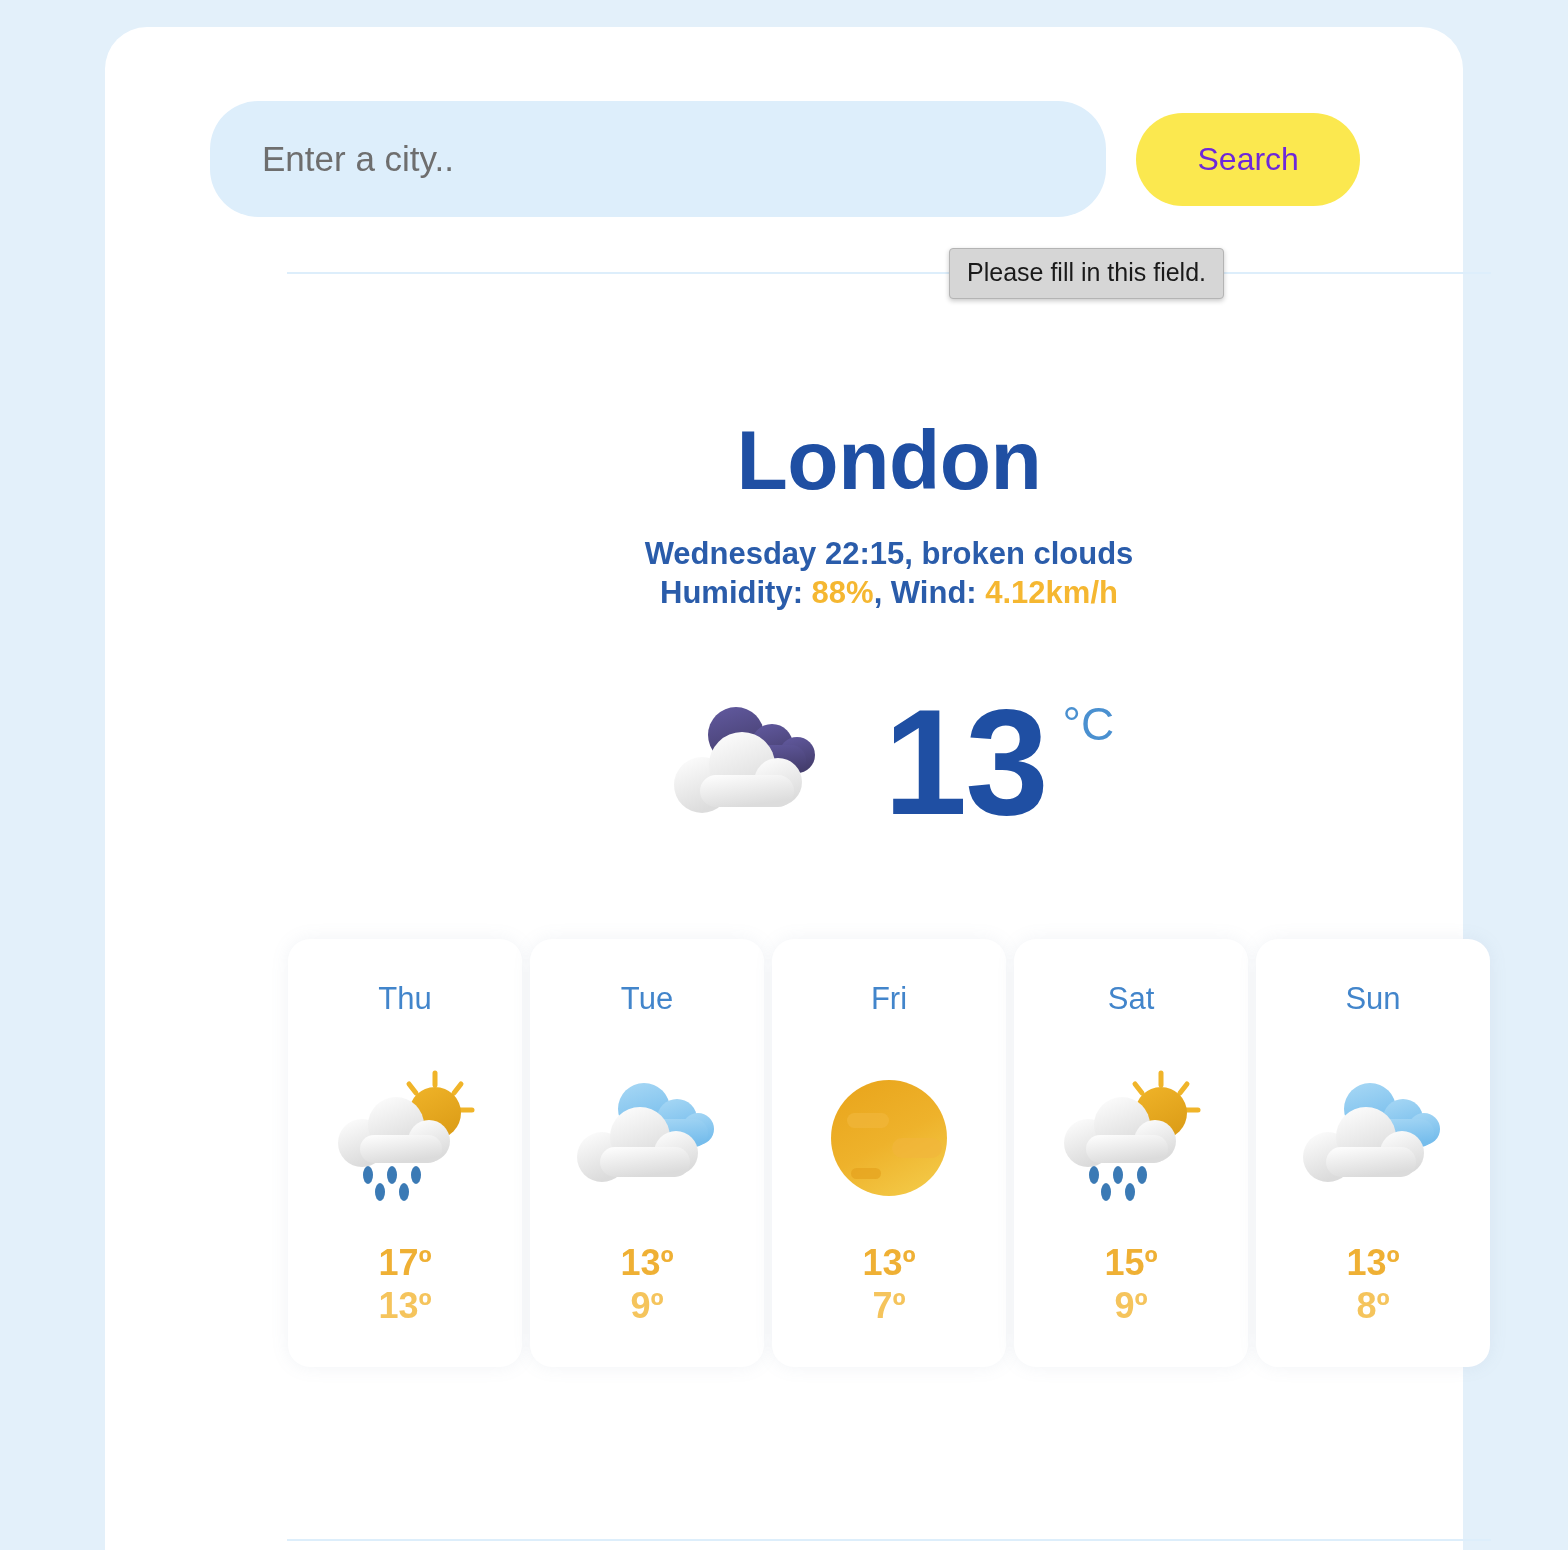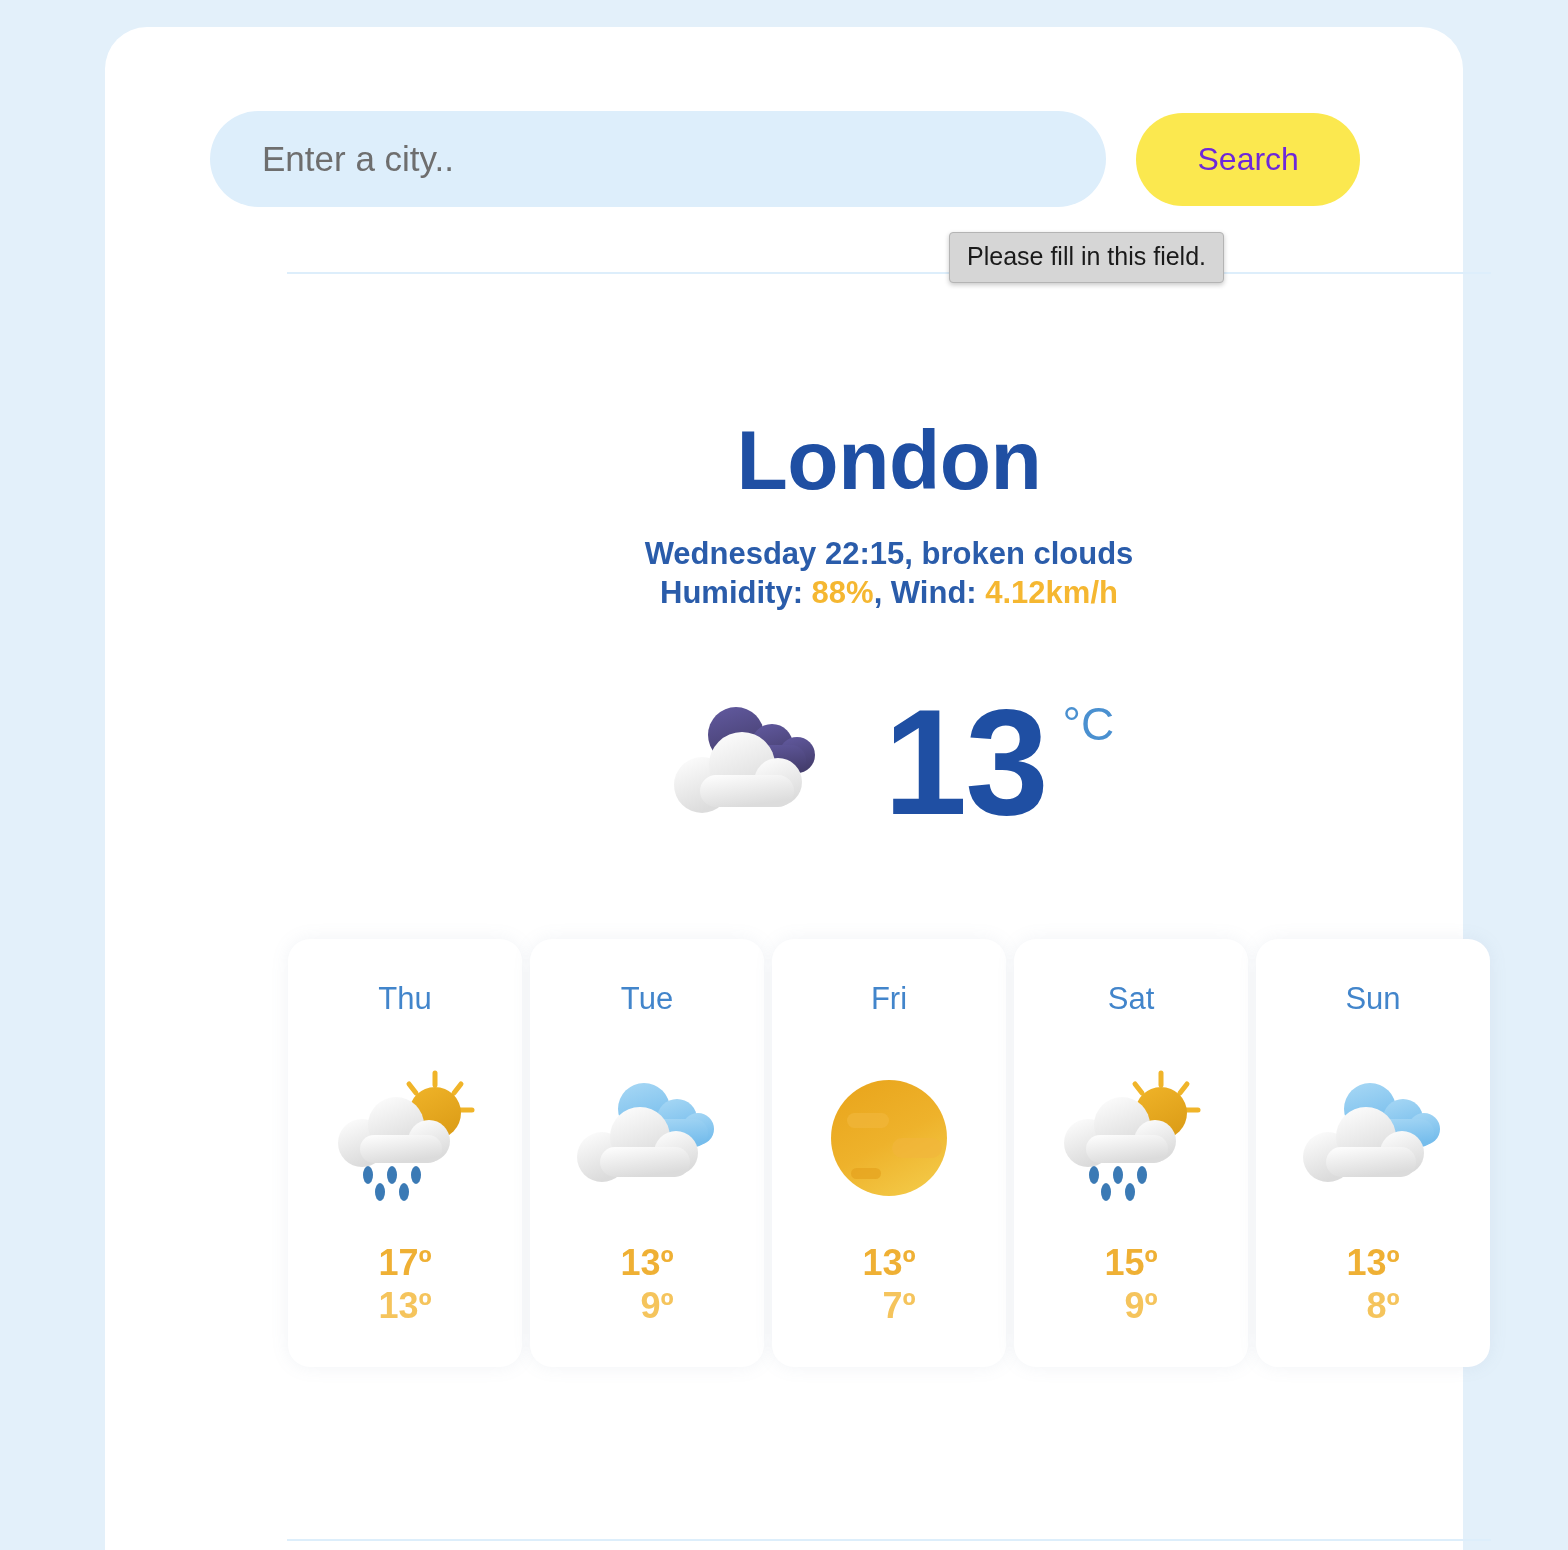--- a/index.html
+++ b/index.html
@@ -34,21 +34,21 @@
     top: 82px;
     width: 1150px;
     height: 100px;
     display: flex;
     align-items: center;
     gap: 30px;
   }
 
   .city-input {
     width: 898px;
-    height: 96px;
+    height: 116px;
     background: #ddeefb;
     border: none;
     border-radius: 48px;
     outline: none;
     padding: 0 52px;
     font-family: "Liberation Sans", sans-serif;
     font-size: 35px;
     color: #444;
   }
   .city-input::placeholder {
@@ -65,21 +65,21 @@
     font-family: "Liberation Sans", sans-serif;
     font-size: 32px;
     color: #6d28d9;
     cursor: pointer;
   }
 
   
   .validation-tooltip {
     position: absolute;
     left: 949px;
-    top: 232px;
+    top: 248px;
     padding: 9px 17px 11px;
     background: #d6d6d6;
     border: 1px solid #b4b4b4;
     border-radius: 4px;
     font-size: 25px;
     color: #1a1a1a;
     box-shadow: 0 2px 5px rgba(0,0,0,0.22);
     white-space: nowrap;
     z-index: 40;
   }
@@ -185,21 +185,21 @@
 
   .card-icon {
     width: 150px;
     height: 140px;
     position: relative;
     margin-top: 48px;
   }
 
   .temps {
     margin-top: auto;
-    text-align: right;
+    text-align: center;
     line-height: 1.18;
   }
   .temp-high {
     font-size: 36px;
     font-weight: bold;
     color: #efb034;
   }
   .temp-low {
     font-size: 36px;
     font-weight: bold;

